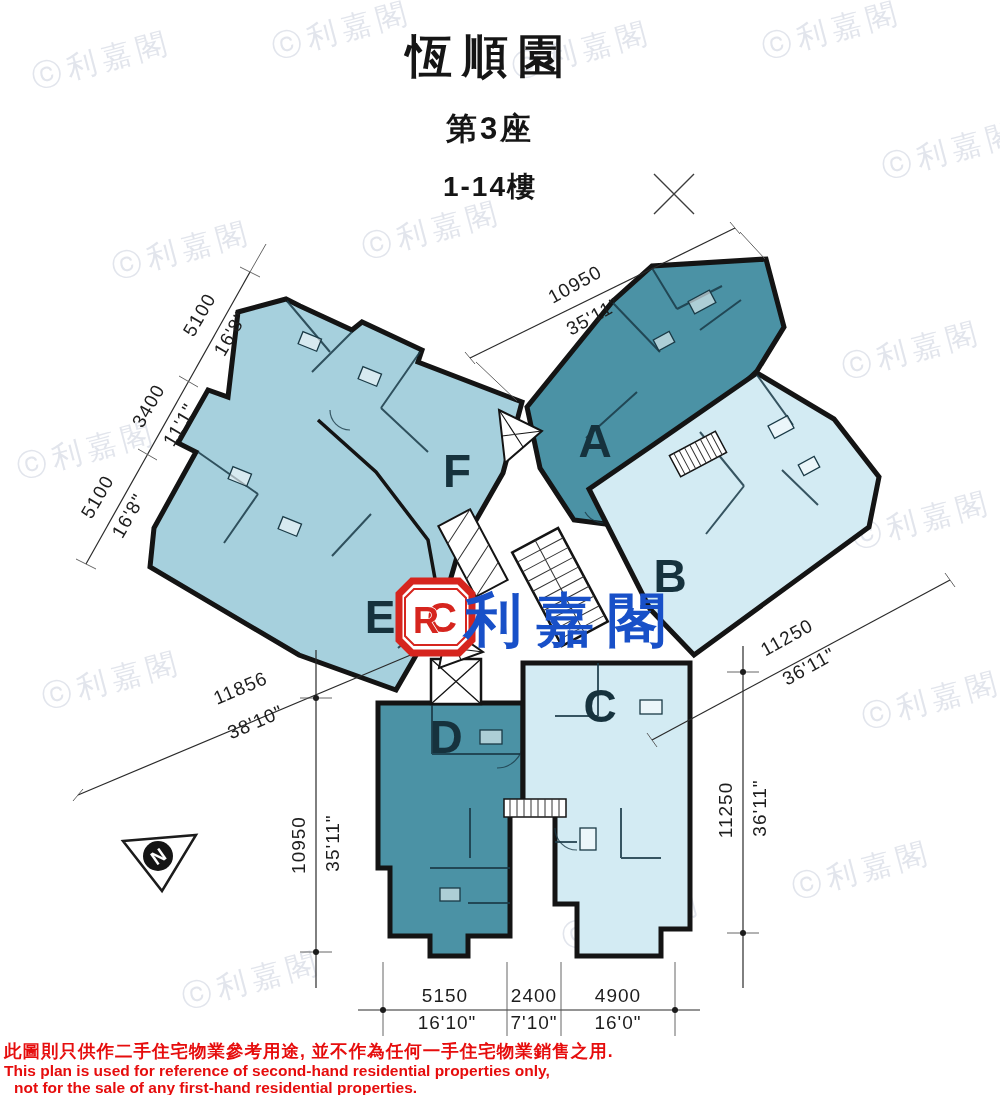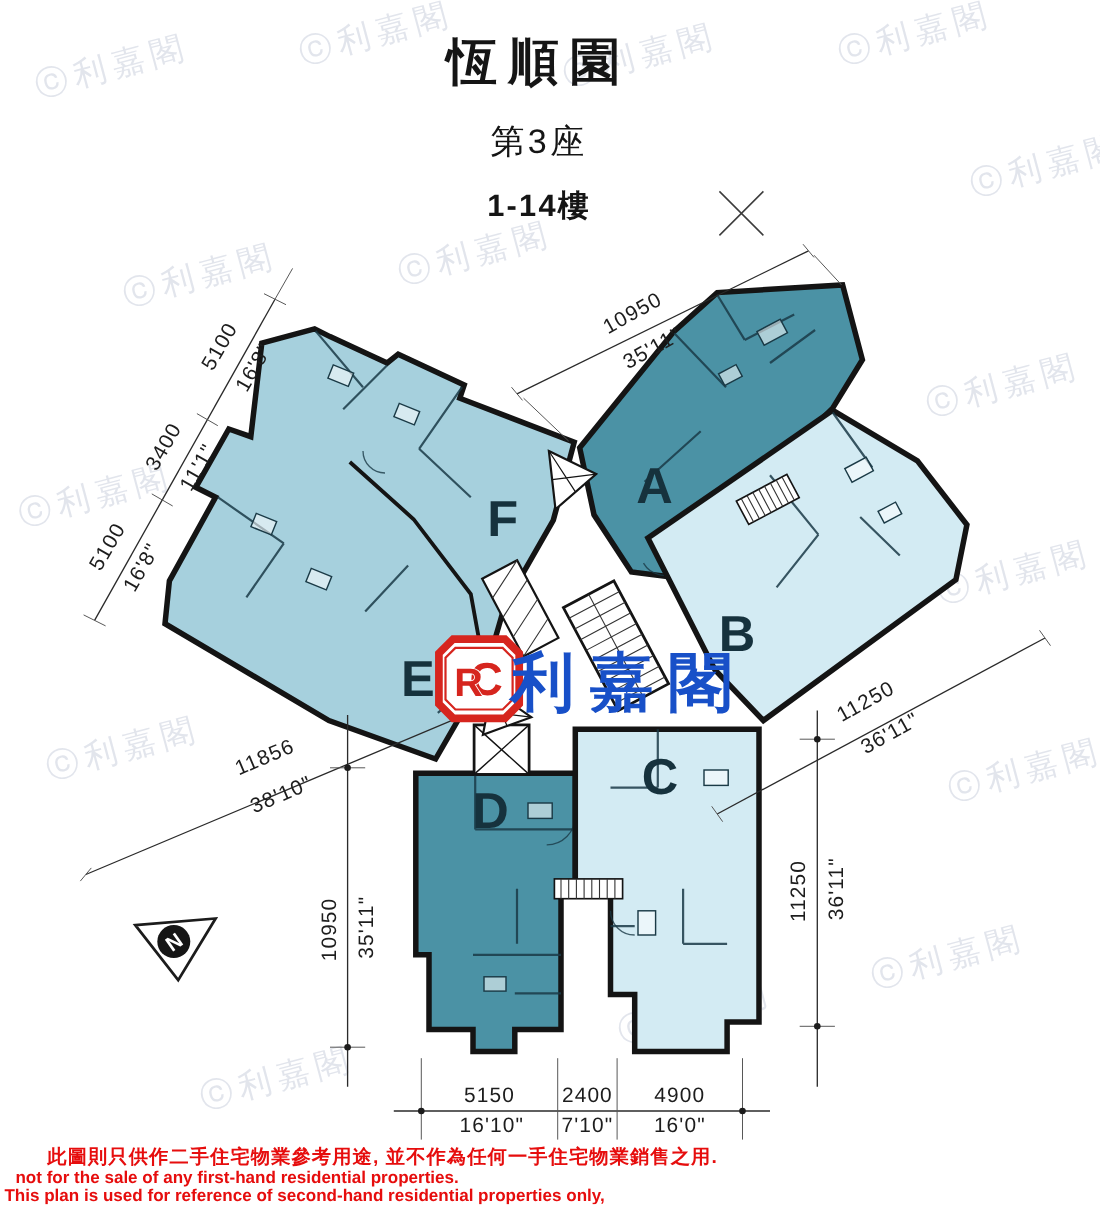--- a/index.html
+++ b/index.html
@@ -4,34 +4,34 @@
 <style>
   html,body{margin:0;padding:0;background:#ffffff;}
   .page{position:relative;width:1000px;height:1095px;background:#ffffff;overflow:hidden;
         font-family:"Liberation Sans", sans-serif;}
   
   .wm{position:absolute;color:#98a3bd;opacity:.28;font-size:30px;letter-spacing:6px;
       transform:rotate(-15deg);white-space:nowrap;z-index:0;user-select:none;}
   
   .titles{position:absolute;top:26px;left:0;width:980px;text-align:center;z-index:2;color:#151515;}
   .t1{font-size:46px;font-weight:600;letter-spacing:10px;}
-  .t2{font-size:31px;font-weight:400;margin-top:20px;letter-spacing:3px;}
+  .t2{font-size:31px;font-weight:700;margin-top:20px;letter-spacing:3px;}
   .t3{font-size:28px;font-weight:700;margin-top:18px;letter-spacing:2px;}
   
   svg.plan{position:absolute;left:0;top:0;z-index:1;}
   .dim{font-size:19px;fill:#1d1d1d;letter-spacing:1px;}
   .unit-letter{font-size:46px;font-weight:bold;fill:#16323d;}
   .dimline{stroke:#2a2a2a;stroke-width:1.2;fill:none;}
   .ext{stroke:#555;stroke-width:0.9;fill:none;}
   .inwall{stroke:#1a3a46;stroke-width:2;fill:none;opacity:.85;}
   .arc{stroke:#1a3a46;stroke-width:1.2;fill:none;opacity:.8;}
   .fix{stroke:#1a3a46;stroke-width:1.3;fill:rgba(255,255,255,.55);}
   
   .disclaimer{position:absolute;left:4px;top:1042px;z-index:2;line-height:1.12;}
-  .dz{font-size:17.5px;font-weight:700;color:#e60d0d;letter-spacing:1px;margin-left:39px;}
+  .dz{font-size:17.5px;font-weight:700;color:#e60d0d;letter-spacing:1px;}
   .de{font-size:15.5px;font-weight:700;color:#e60d0d;}
   .de2{padding-left:10px;}
 </style>
 </head>
 <body>
 
 <div class="page">
 
   <div class="wm" style="left:30px;top:40px">ⓒ利嘉閣</div>
   <div class="wm" style="left:270px;top:10px">ⓒ利嘉閣</div>
@@ -236,17 +236,17 @@
       <path d="M412,581 L459,581 L472,594 L472,640 L459,653 L412,653 L399,640 L399,594 Z" fill="#ffffff" stroke="#d6251e" stroke-width="7"></path>
       <path d="M414,589 L457,589 L466,598 L466,636 L457,645 L414,645 L405,636 L405,598 Z" fill="none" stroke="#d6251e" stroke-width="2"></path>
       <text x="442" y="632" text-anchor="middle" font-size="42" font-weight="bold" fill="#d6251e">C</text>
       <text x="426" y="633" text-anchor="middle" font-size="36" font-weight="bold" fill="#d6251e" stroke="#ffffff" stroke-width="1.5" paint-order="stroke">R</text>
       <text x="572" y="640" text-anchor="middle" font-size="58" font-weight="bold" fill="#1850c8" letter-spacing="14">利嘉閣</text>
     </g>
   </svg>
 
   <div class="disclaimer">
     <div class="dz">此圖則只供作二手住宅物業參考用途, 並不作為任何一手住宅物業銷售之用.</div>
+    <div class="de">This plan is used for reference of second-hand residential properties only,</div>
     <div class="de de2">not for the sale of any first-hand residential properties.</div>
-    <div class="de">This plan is used for reference of second-hand residential properties only,</div>
   </div>
 
 </div>
 
 </body></html>

